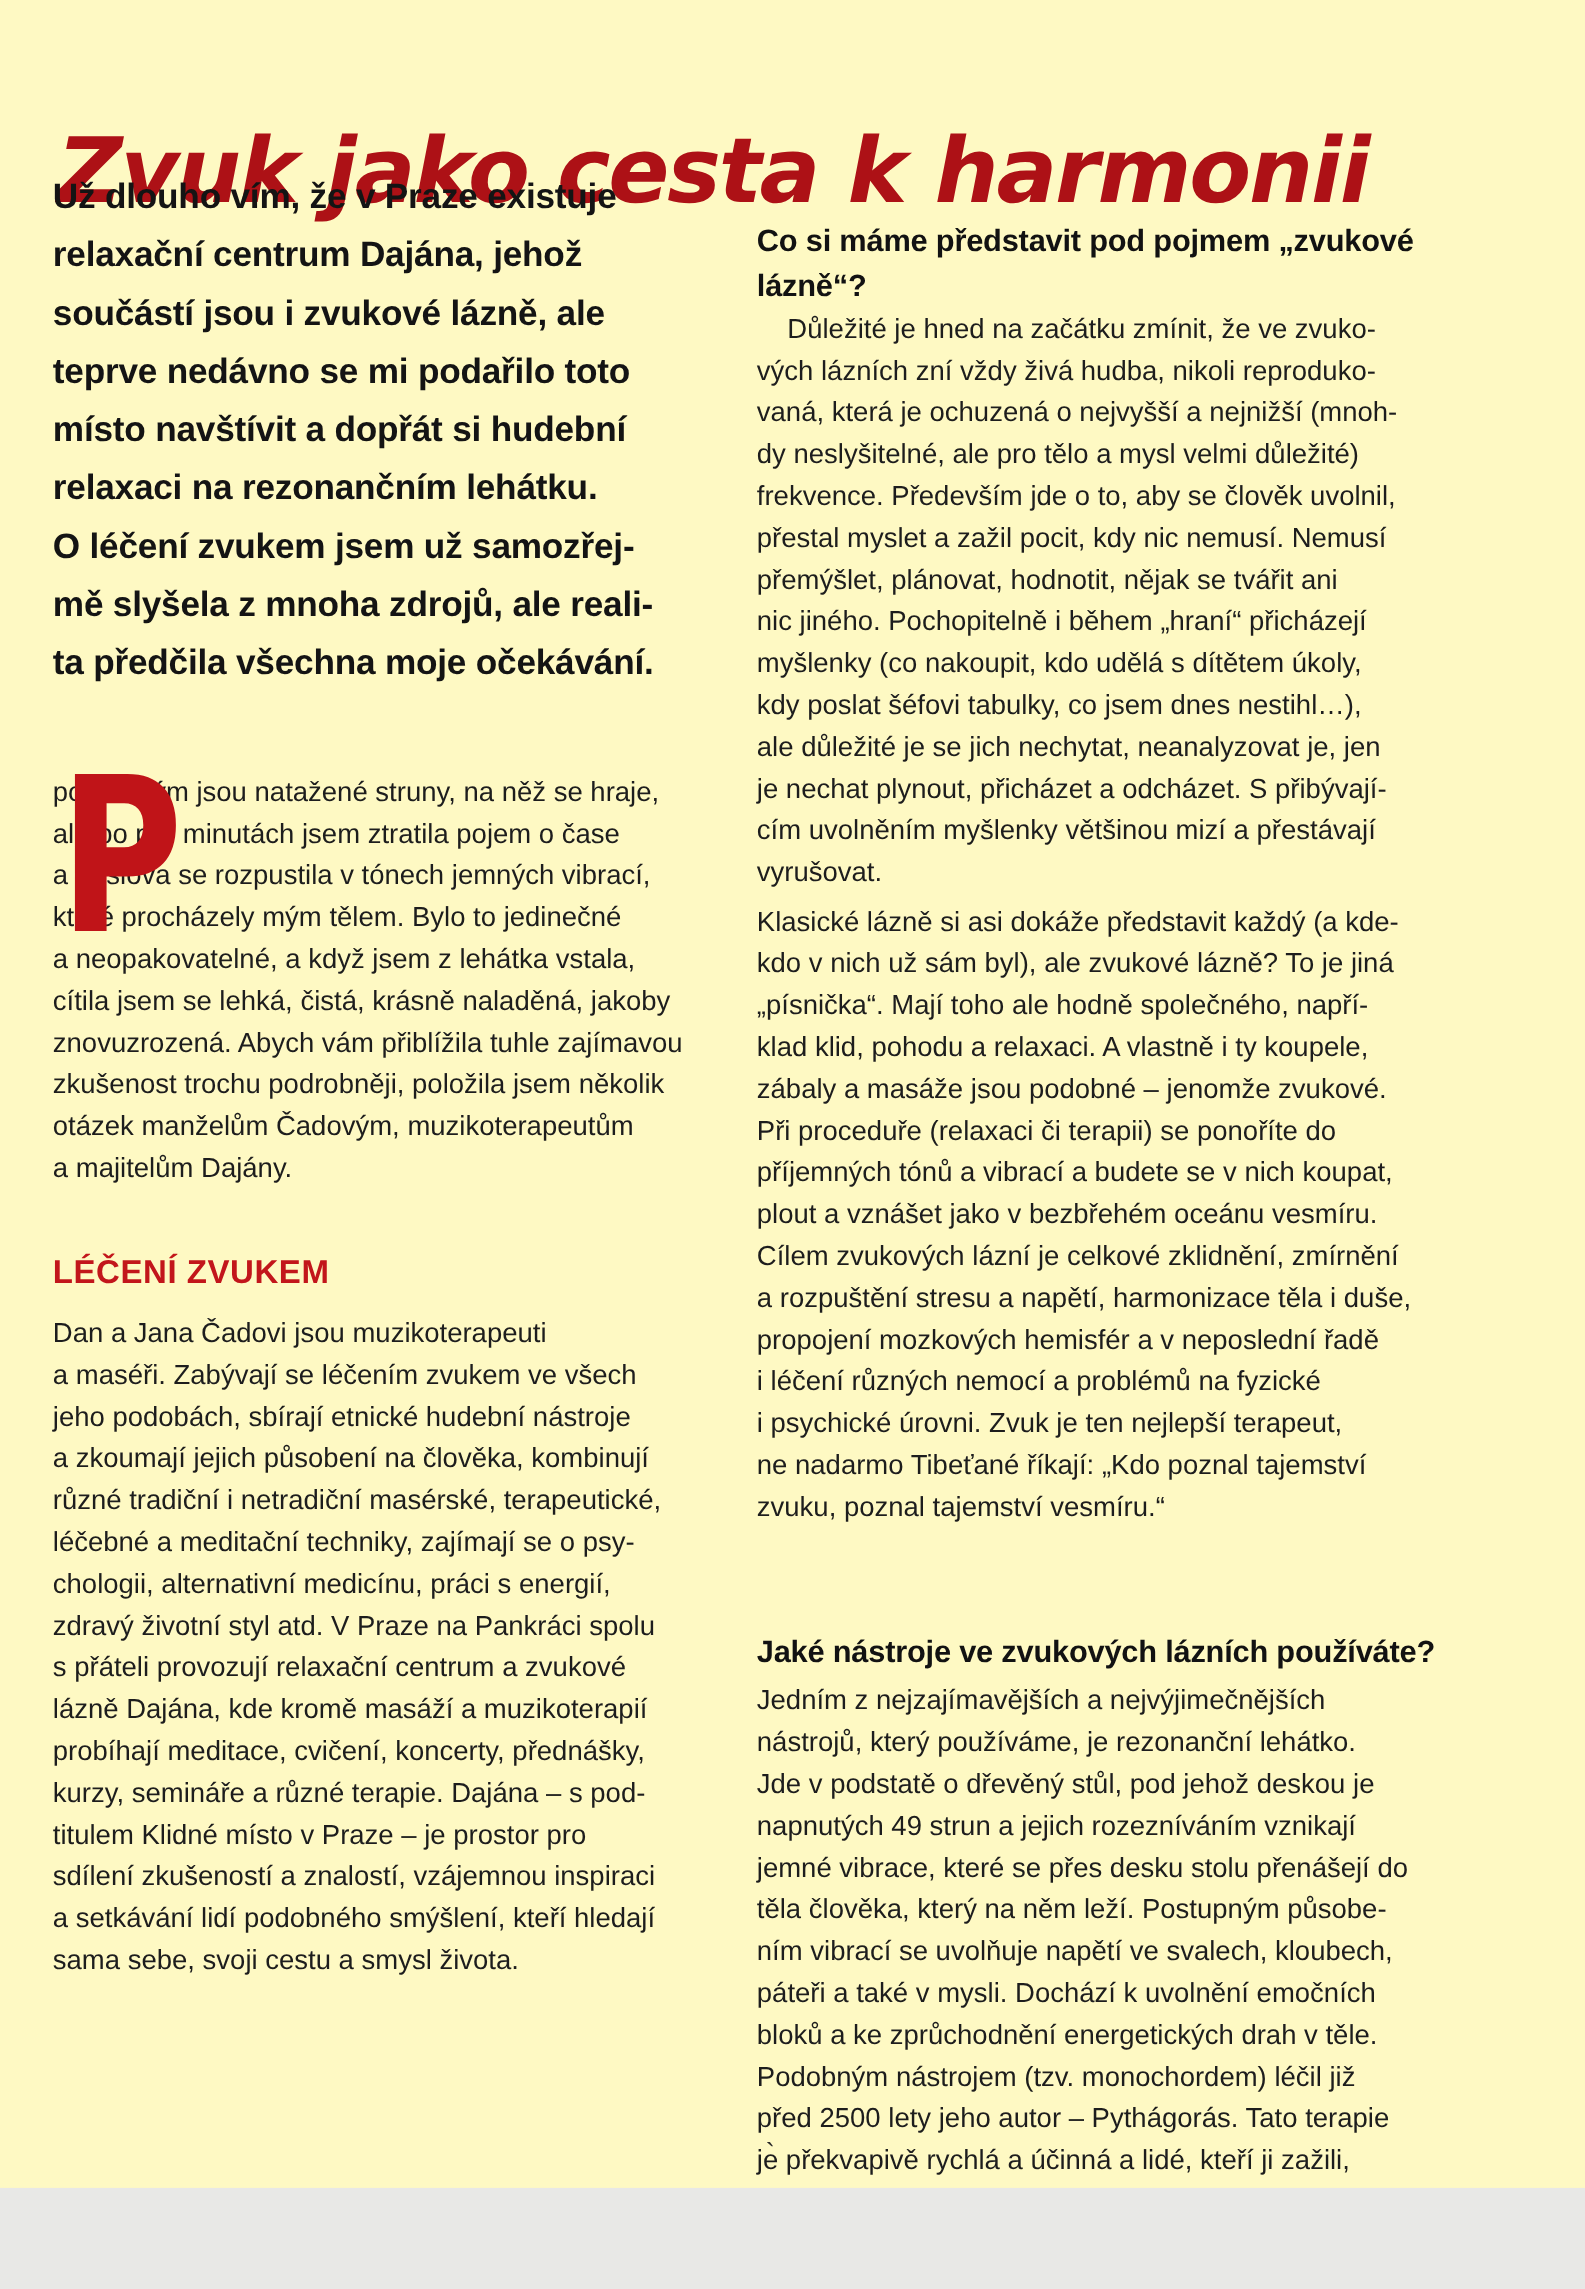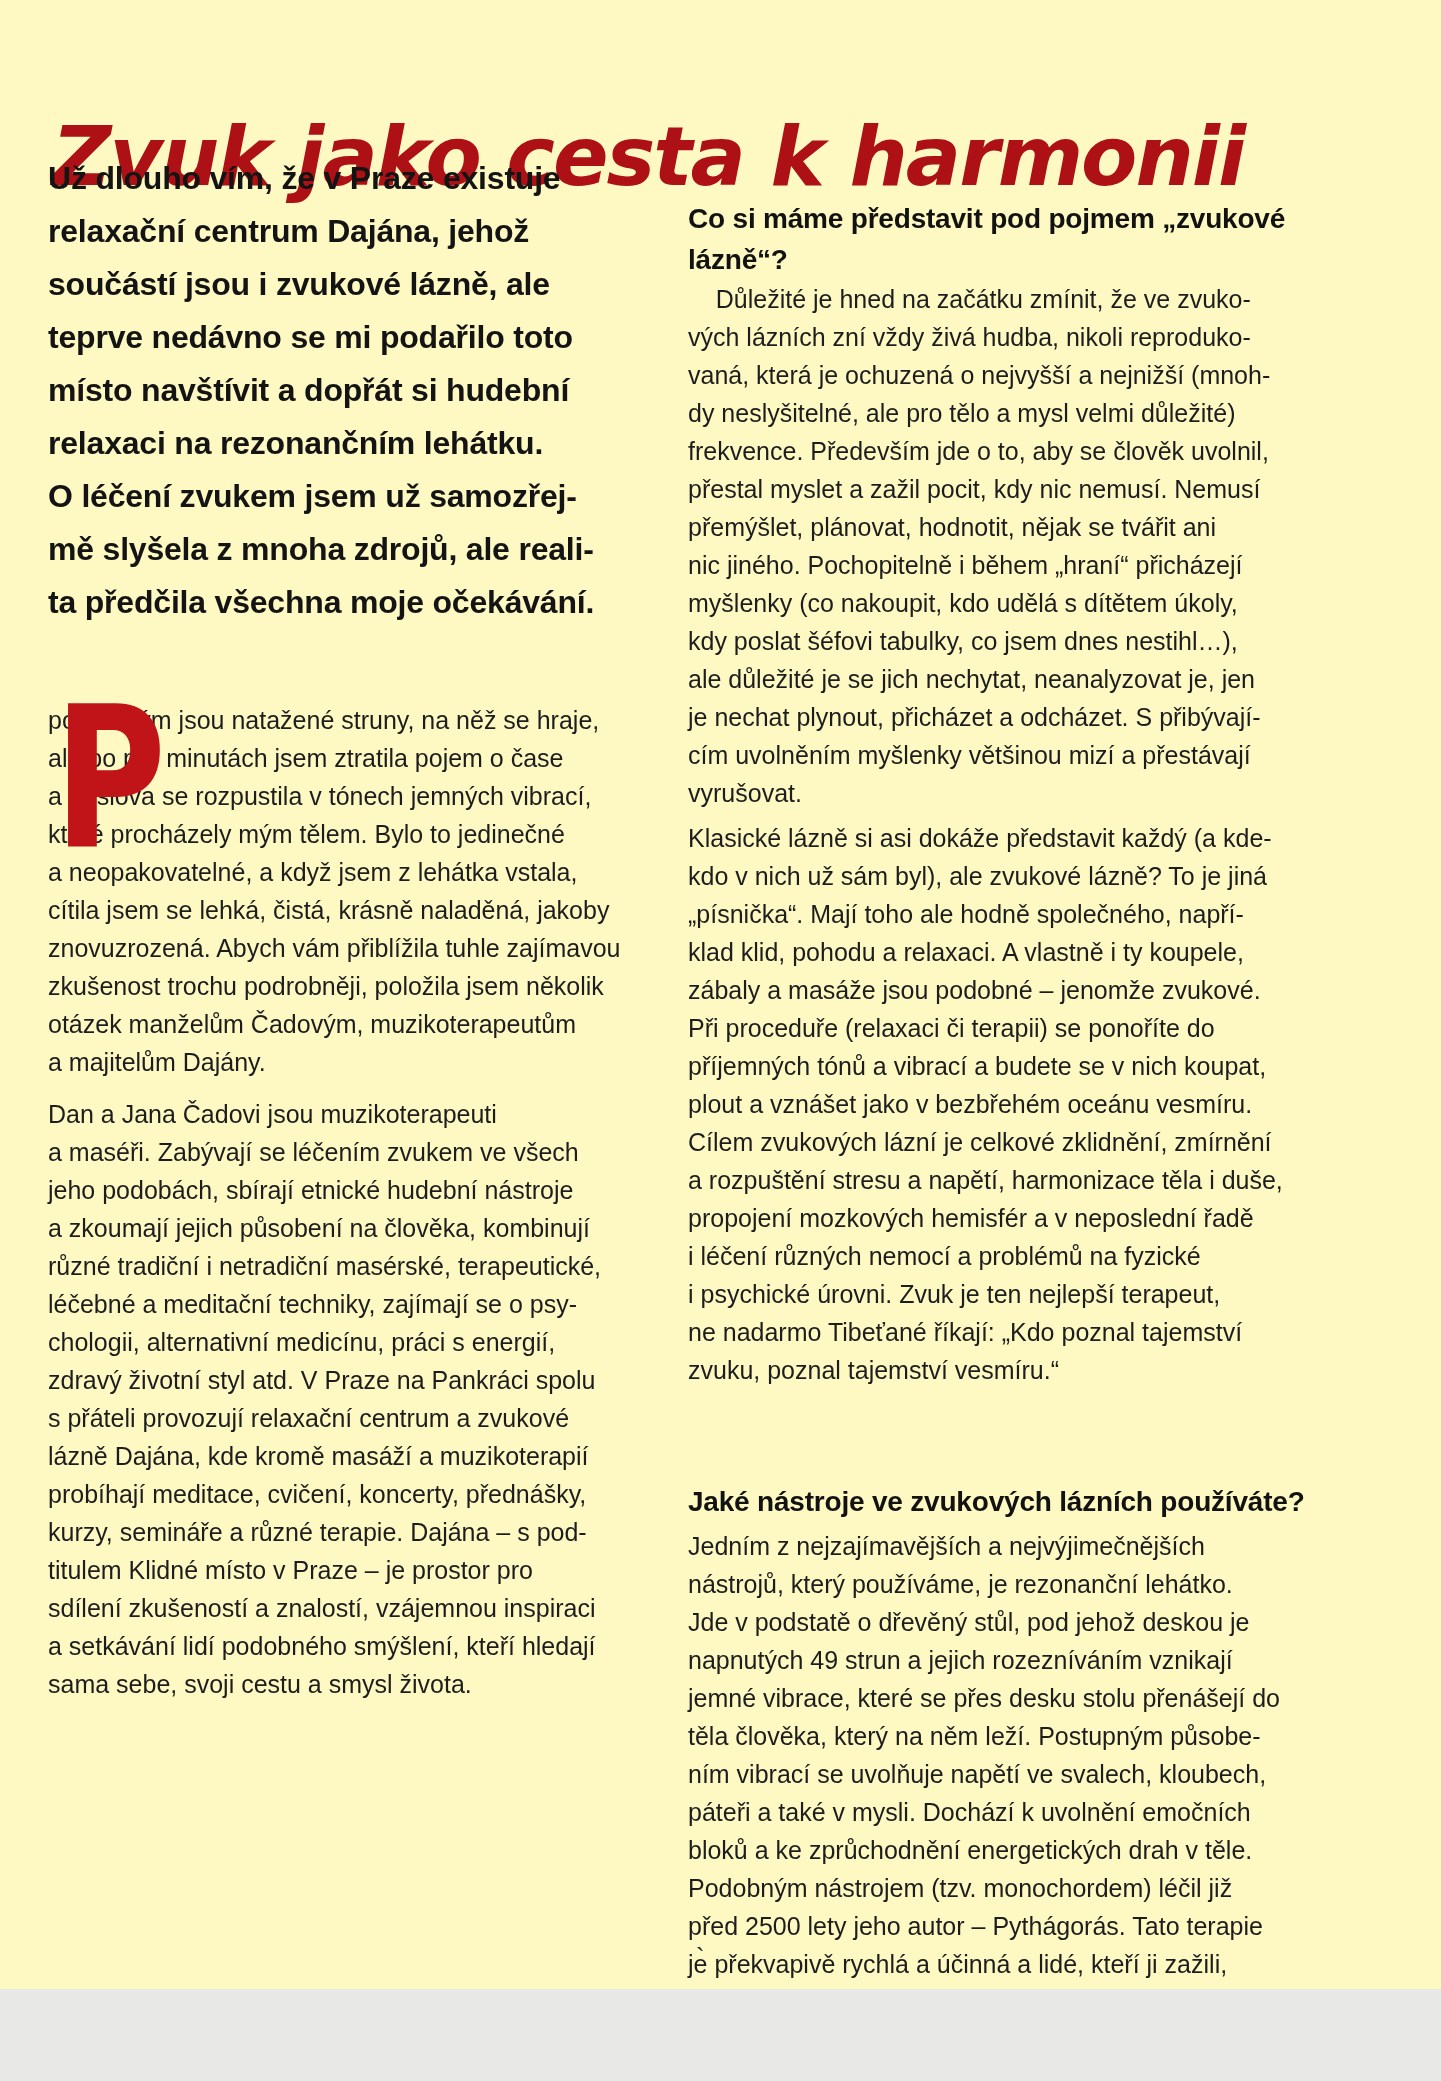--- a/index.html
+++ b/index.html
@@ -144,20 +144,21 @@
 a doslova se rozpustila v tónech jemných vibrací,
 které procházely mým tělem. Bylo to jedinečné
 a neopakovatelné, a když jsem z lehátka vstala,
 cítila jsem se lehká, čistá, krásně naladěná, jakoby
 znovuzrozená. Abych vám přiblížila tuhle zajímavou
 zkušenost trochu podrobněji, položila jsem několik
 otázek manželům Čadovým, muzikoterapeutům
 a majitelům Dajány.</div>
     </div>
 
+    <div class="section-heading">LÉČENÍ ZVUKEM</div>
     <div class="bodytext pre section-body">Dan a Jana Čadovi jsou muzikoterapeuti
 a maséři. Zabývají se léčením zvukem ve všech
 jeho podobách, sbírají etnické hudební nástroje
 a zkoumají jejich působení na člověka, kombinují
 různé tradiční i netradiční masérské, terapeutické,
 léčebné a meditační techniky, zajímají se o psy-
 chologii, alternativní medicínu, práci s energií,
 zdravý životní styl atd. V Praze na Pankráci spolu
 s přáteli provozují relaxační centrum a zvukové
 lázně Dajána, kde kromě masáží a muzikoterapií

